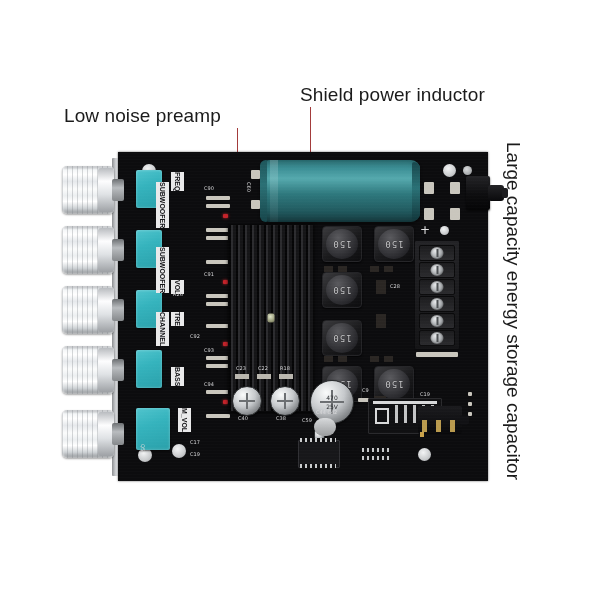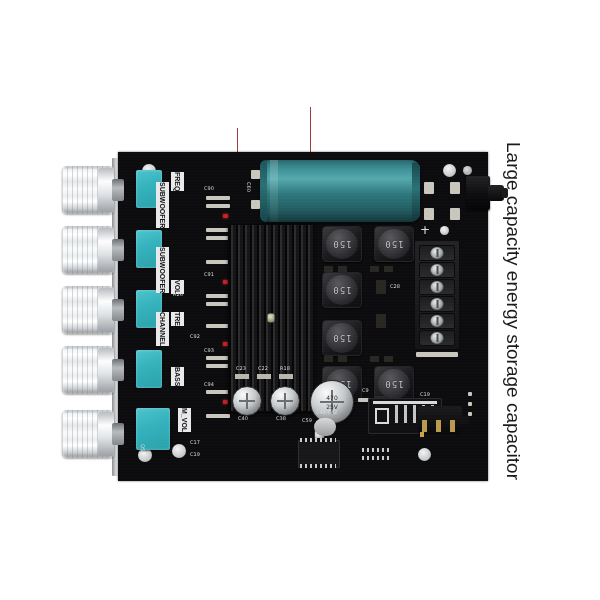--- a/index.html
+++ b/index.html
@@ -252,23 +252,25 @@
   .connstrip{
     position:absolute;background:#0f0f11;
     background-image:repeating-linear-gradient(90deg,#c9cbcd 0 2px,#0f0f11 2px 5px);
   }
 </style>
 </head>
 <body>
 
 <div id="stage">
 
+  <div class="callout-text" style="left:64px;top:105px;">Low noise preamp</div>
   <div class="callout-line vline" style="left:237px;top:128px;height:90px;"></div>
   <div class="callout-dot" style="left:235px;top:214px;"></div>
 
+  <div class="callout-text" style="left:300px;top:84px;">Shield power inductor</div>
   <div class="callout-line vline" style="left:310px;top:107px;height:278px;"></div>
   <div class="callout-dot" style="left:308px;top:381px;"></div>
 
   <div class="vert-text" style="left:524px;top:142px;">Large capacity energy storage capacitor</div>
   <div class="callout-line hline" style="left:378px;top:190px;width:128px;"></div>
   <div class="callout-dot" style="left:376px;top:188px;"></div>
 
   <div id="rail"></div>
 
   <div id="board">

